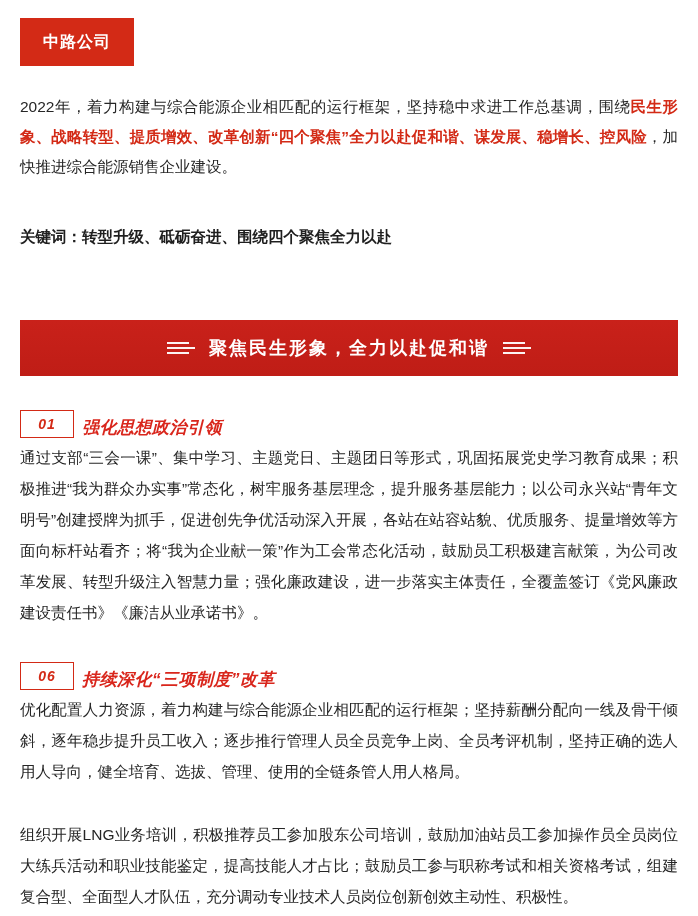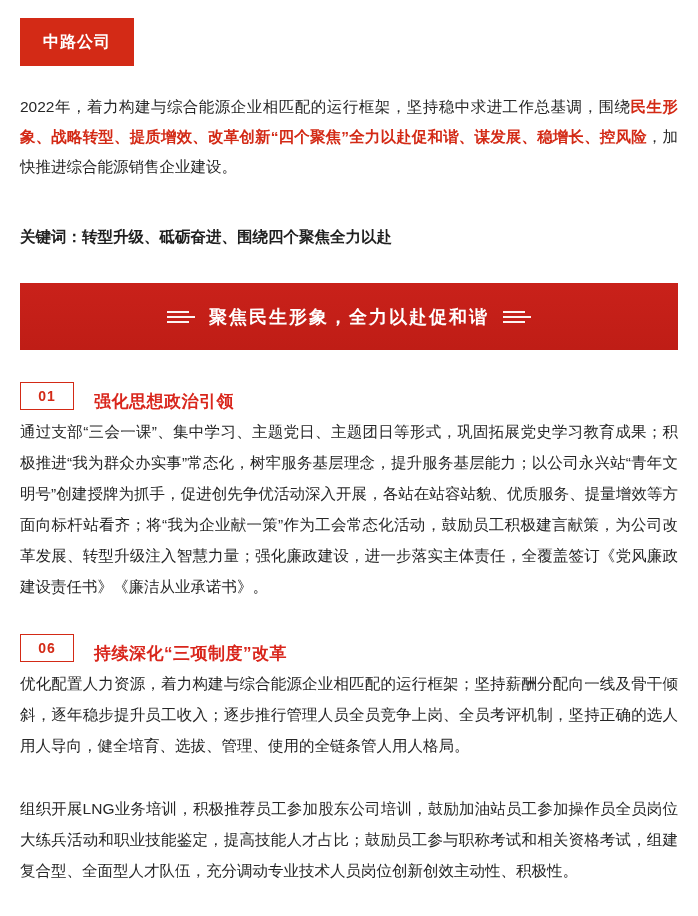--- a/index.html
+++ b/index.html
@@ -51,22 +51,22 @@
   }
   .keywords {
     margin-top: 40px;
     font-size: 15.5px;
     line-height: 30px;
     font-weight: bold;
     color: #1f1f1f;
   }
   
   .section-bar {
-    margin-top: 31px;
-    height: 67px;
+    margin-top: 68px;
+    height: 56px;
     background: #c8211a;
     background: linear-gradient(180deg, #c9211a 0%, #bf1d16 100%);
     display: flex;
     align-items: center;
     justify-content: center;
     position: relative;
   }
   .section-bar .deco {
     display: inline-flex;
     flex-direction: column;
@@ -88,21 +88,23 @@
     font-size: 18px;
     font-weight: bold;
     letter-spacing: 2px;
   }
   
   .item {
     margin-top: 32px;
   }
   .item-head {
     display: flex;
-    gap: 20px;
+    align-items: center;
+    gap: 8px;
+    font-style: italic;
   }
   .num-box {
     width: 52px;
     height: 26px;
     border: 1.6px solid #d32a16;
     color: #d32a16;
     font-size: 14px;
     font-weight: bold;
     display: flex;
     align-items: center;

